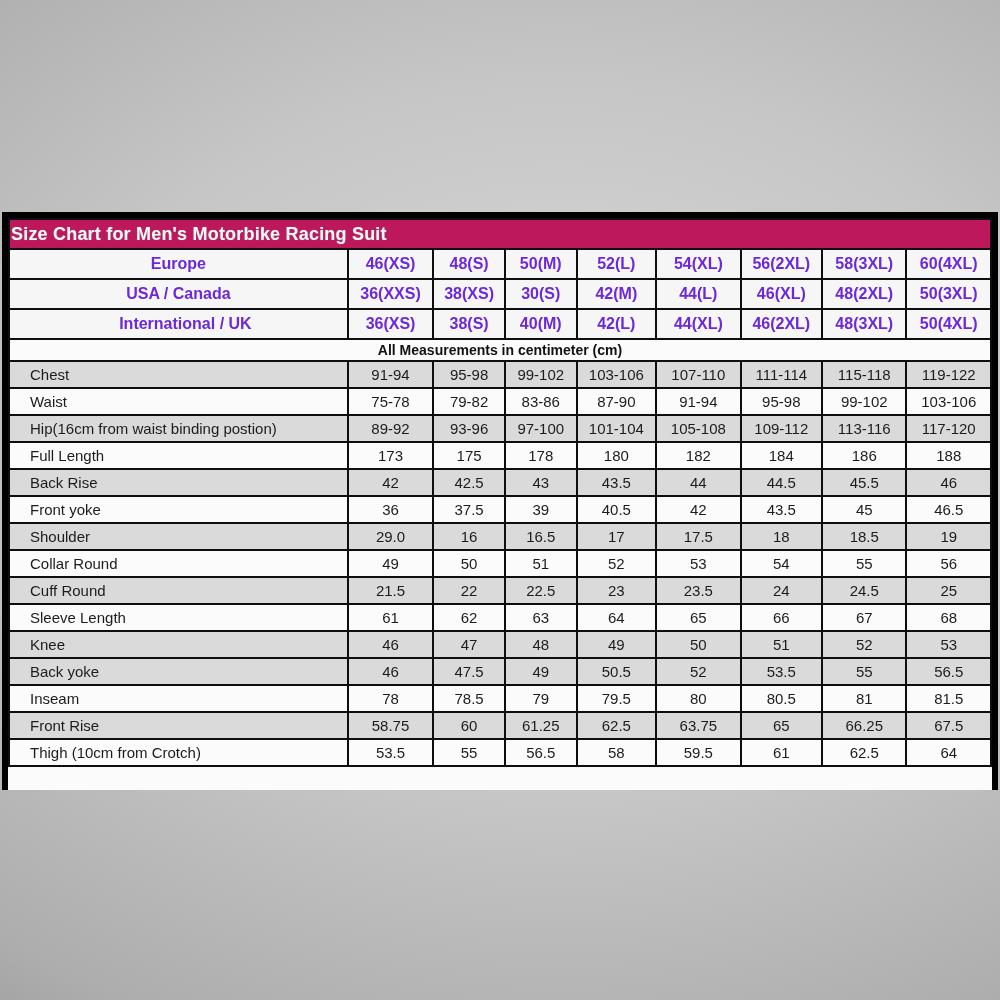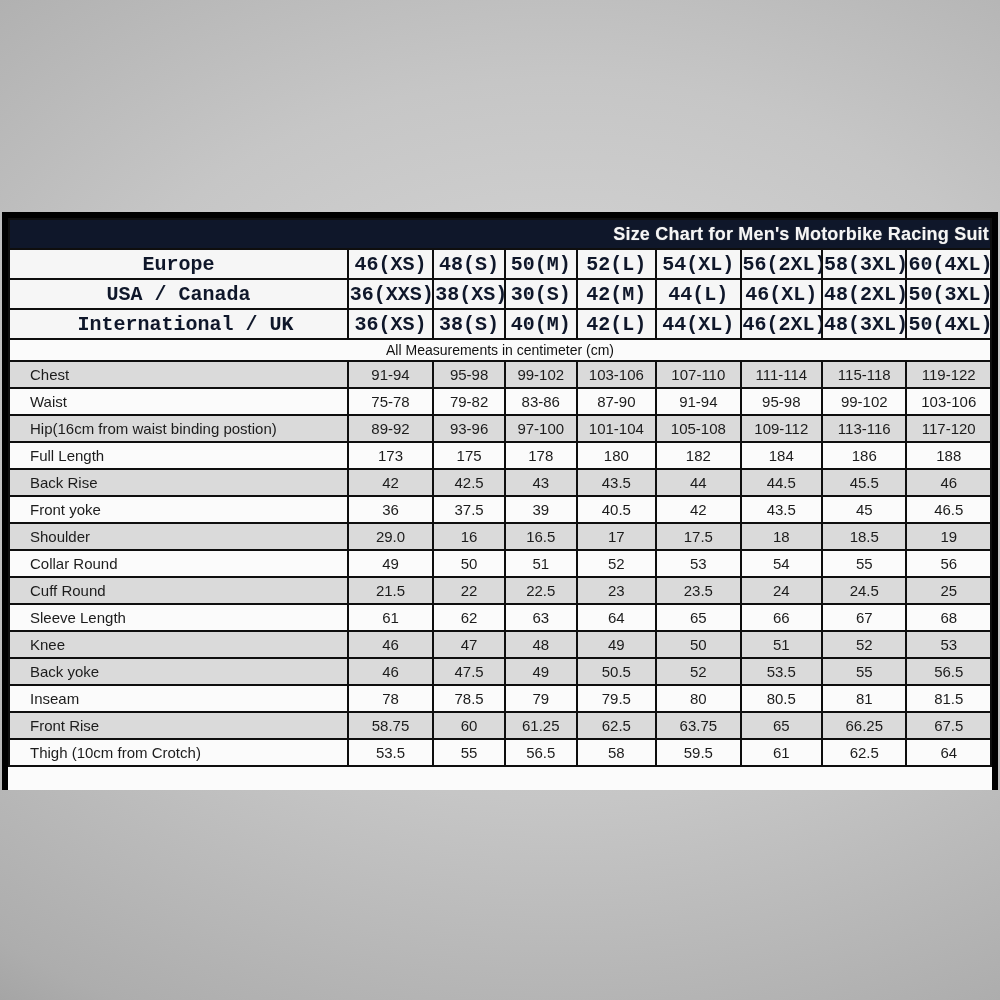--- a/index.html
+++ b/index.html
@@ -11,31 +11,31 @@
         #d9d9d9 0%, #c6c6c6 38%, #adadad 68%, #8d8d8d 88%, #6f6f6f 100%);
   }
   .table-wrap{
     position:absolute;top:212px;left:2px;width:996px;height:578px;
     box-sizing:border-box;overflow:hidden;background:#fbfbfb;
     border-top:6px solid #000;border-left:6px solid #000;border-right:6px solid #000;
   }
   table{width:100%;border-collapse:collapse;table-layout:fixed;}
   td,th{border:2px solid #0e0e0e;overflow:hidden;white-space:nowrap;}
   .title-row td{
-    height:26px;background:#0f172a;color:#f5f5f5;
-    font-weight:bold;font-size:18px;text-align:right;letter-spacing:.2px;
+    height:26px;background:#be185d;color:#f5f5f5;
+    font-weight:bold;font-size:18px;text-align:left;letter-spacing:.2px;
     text-shadow:0 0 1px #8a8a8a;
   }
   .size-head th{
-    height:26px;background:#f6f6f6;color:#0f172a;
-    font-weight:bold;font-size:20px;text-align:center;font-family:Liberation Mono, monospace;
+    height:26px;background:#f6f6f6;color:#6d28d9;
+    font-weight:bold;font-size:16px;text-align:center;
   }
   .note-row td{
     height:18px;background:#fbfbfb;color:#111;
-    font-weight:normal;font-size:14px;text-align:center;
+    font-weight:bold;font-size:14px;text-align:center;
   }
   .meas-row td{height:23px;font-size:15px;color:#1c1c1c;background:#fbfbfb;}
   .meas-row td.lbl{text-align:left;padding-left:20px;}
   .meas-row td.val{text-align:center;}
   .meas-row.shade td{background:#dadada;}
 </style>
 </head>
 <body>
 
 <div class="table-wrap">

